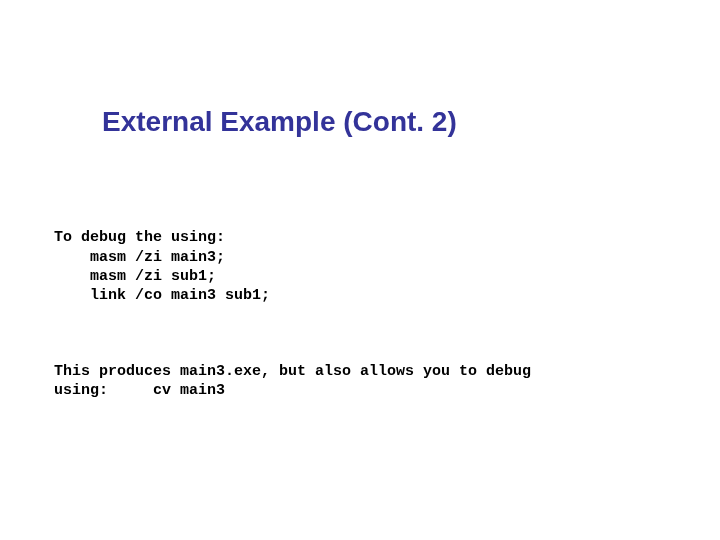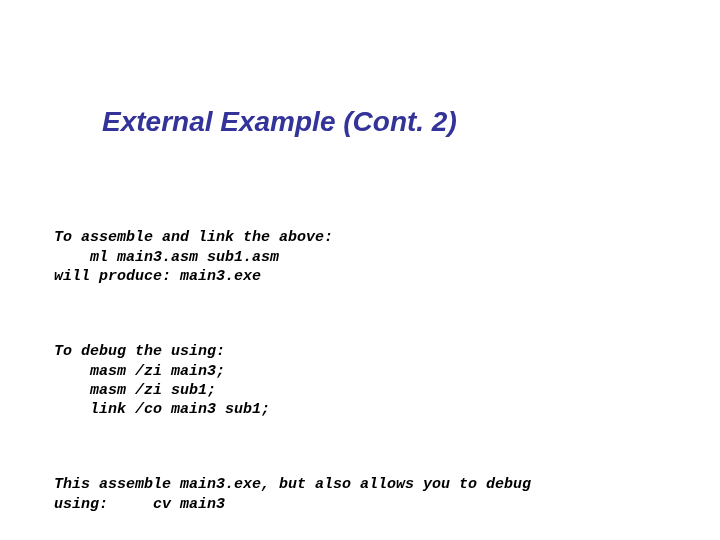--- a/index.html
+++ b/index.html
@@ -10,21 +10,20 @@
     background: #ffffff;
     font-family: "Courier New", Courier, monospace;
     overflow: hidden;
   }
   .slide {
     width: 576px;
     height: 540px;
     position: relative;
     box-sizing: border-box;
     padding: 0;
-    font-style: italic;
   }
   .title {
     font-family: Verdana, Geneva, sans-serif;
     font-weight: bold;
     color: #333399;
     font-size: 28px;
     position: absolute;
     top: 106px;
     left: 102px;
   }
@@ -43,24 +42,21 @@
     margin: 0 0 18px 0;
     white-space: pre;
   }
 </style>
 </head>
 <body>
 
 <div class="slide">
   <div class="title">External Example (Cont. 2)</div>
   <div class="body">
-    <div class="para">To assemble and link the above:
-    ml main3.asm sub1.asm
-will produce: main3.exe</div>
     <div class="para">To debug the using:
     masm /zi main3;
     masm /zi sub1;
     link /co main3 sub1;</div>
-    <div class="para">This assemble main3.exe, but also allows you to debug
+    <div class="para">This produces main3.exe, but also allows you to debug
 using:     cv main3</div>
     
   </div>
 </div>
 
 </body></html>

